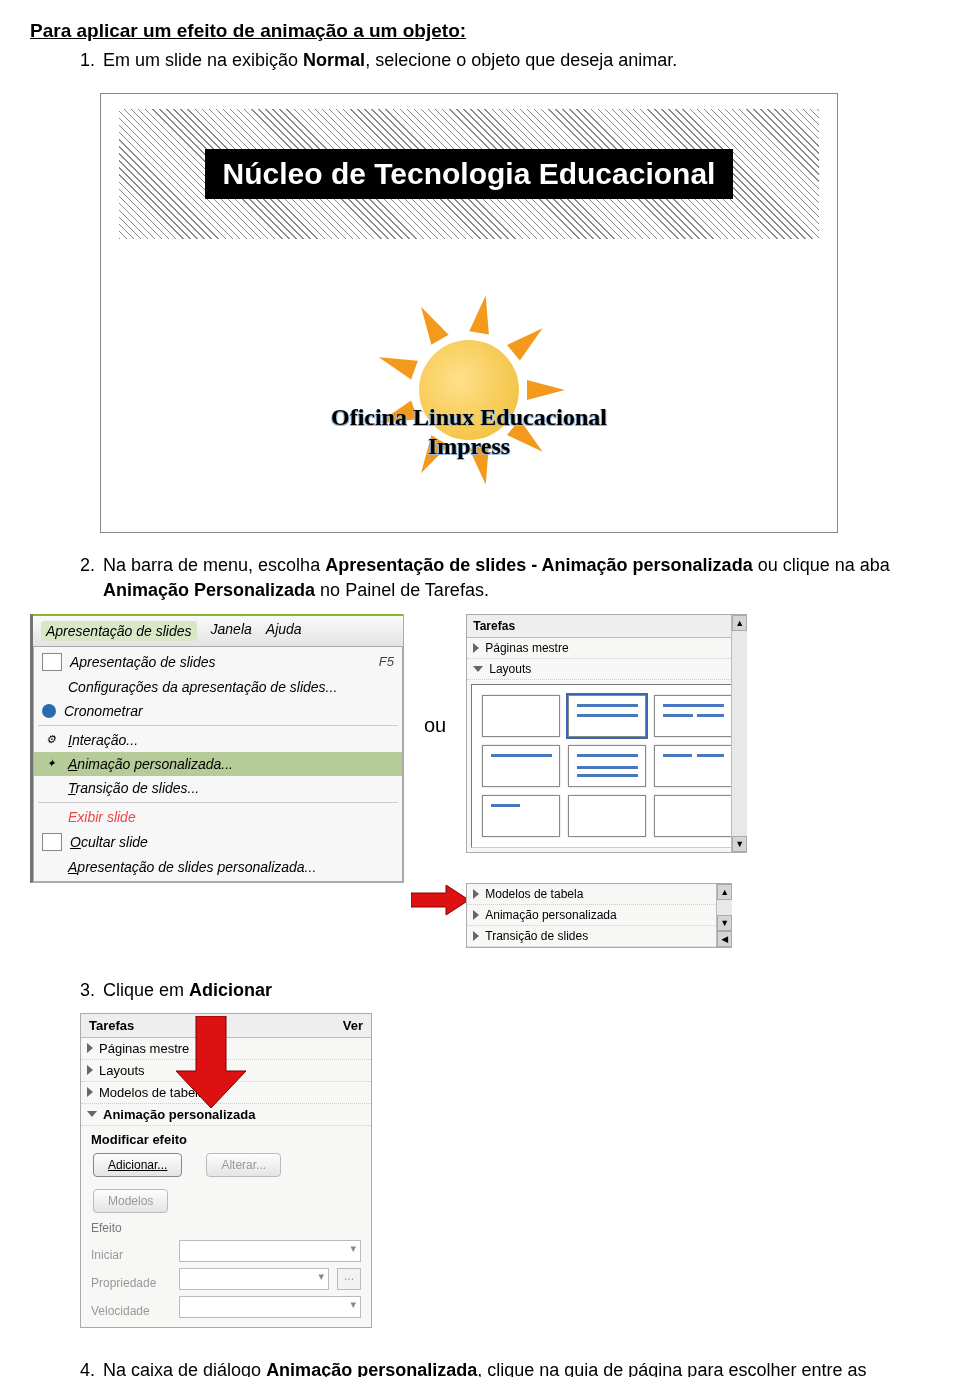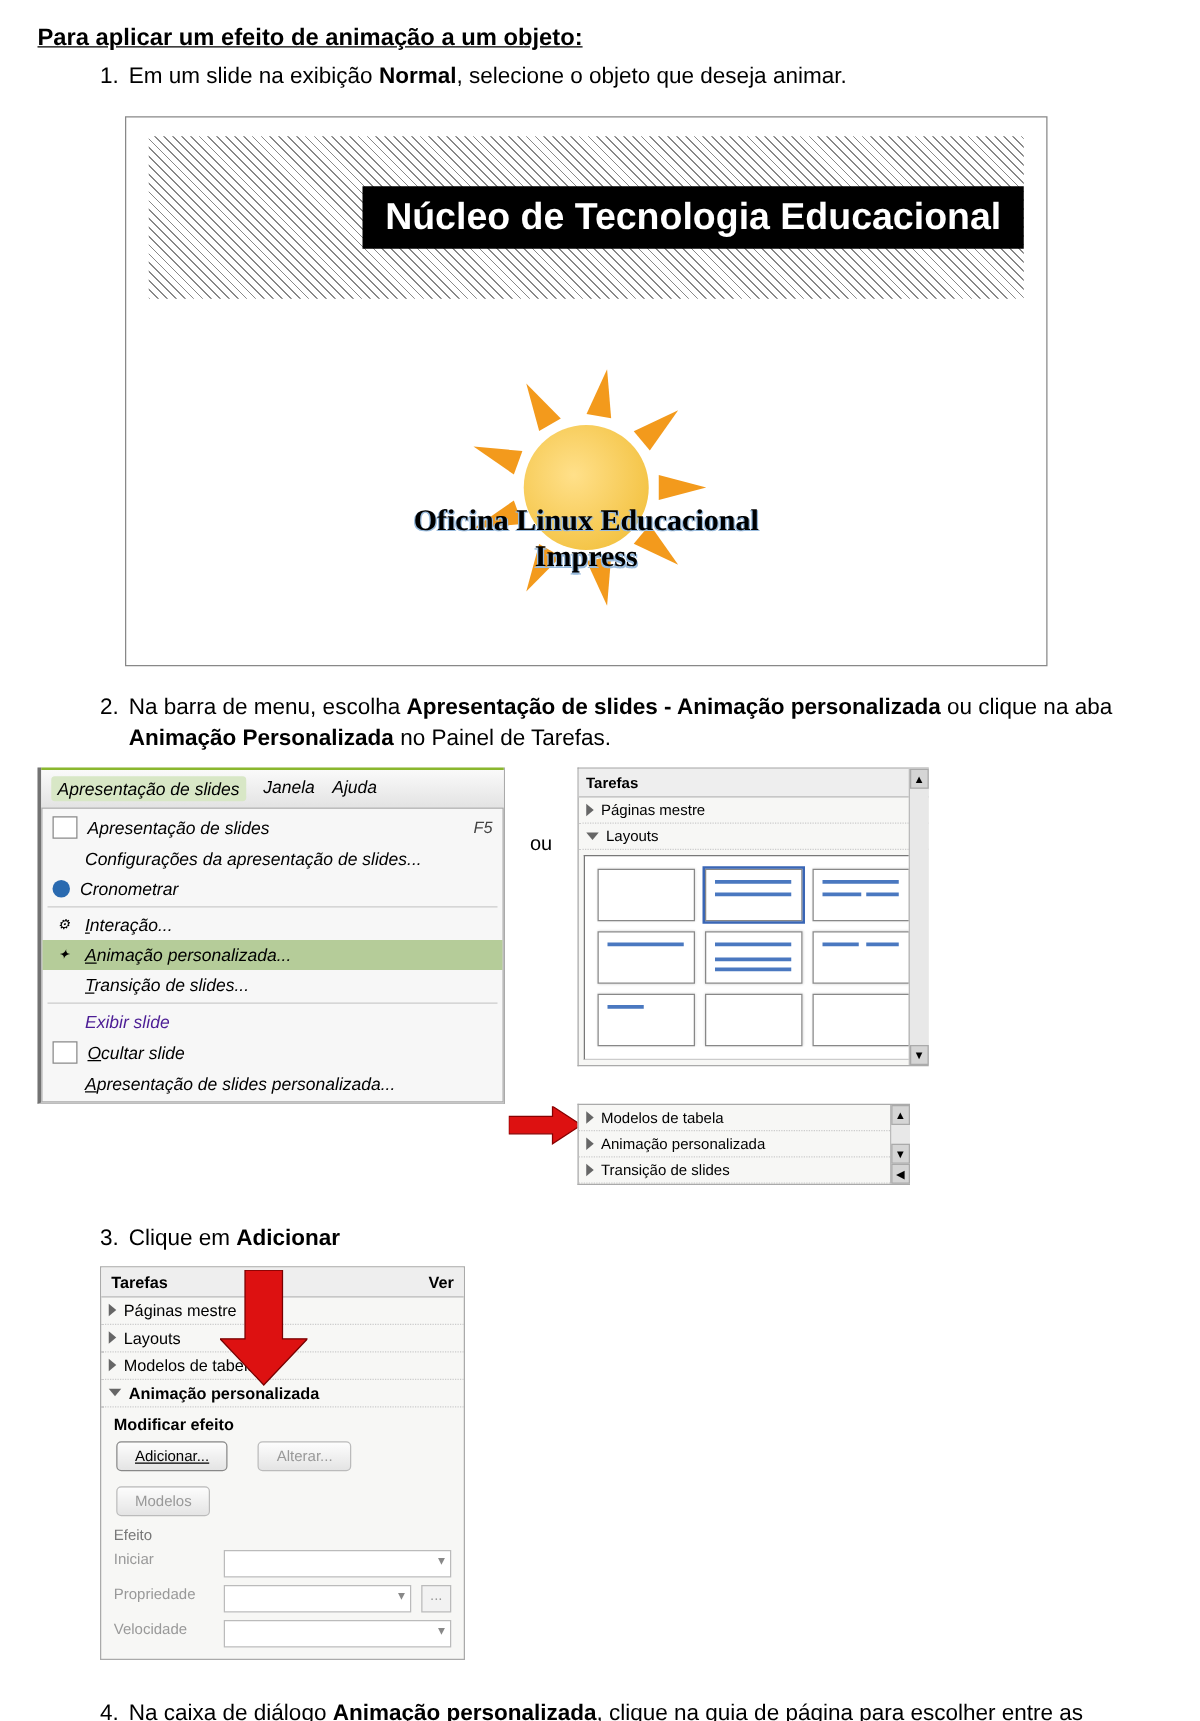--- a/index.html
+++ b/index.html
@@ -37,21 +37,21 @@
     width: 700px;
     margin: 20px 0 20px 70px;
     padding: 15px 18px 10px 18px;
     background: #fff;
   }
   .hatched-band {
     height: 130px;
     background: repeating-linear-gradient(45deg, #888 0px, #888 1px, #fff 1px, #fff 5px);
     display: flex;
     align-items: center;
-    justify-content: flex-end;
+    justify-content: center;
     margin-bottom: 18px;
   }
   .black-title {
     background: #000;
     color: #fff;
     font-weight: bold;
     font-size: 30px;
     padding: 8px 18px;
     font-family: Arial, sans-serif;
   }
@@ -117,22 +117,22 @@
   .sun-text .l1 { margin-top: 85px; }
   .sun-text .l2 { margin-top: 2px; }
 
   .mid-row {
     display: flex;
     align-items: flex-start;
     gap: 20px;
     margin: 10px 0 30px 0;
   }
   .ou-text {
-    font-size: 16px;
-    margin-top: 53px;
+    font-size: 20px;
+    margin-top: 100px;
   }
 
   
   .menu-panel {
     width: 370px;
     background: #f3f3f3;
     border-right: 1px solid #aaa;
     border-bottom: 1px solid #aaa;
     border-left: 3px solid #737373;
     font-size: 14px;
@@ -159,21 +159,21 @@
   .dd-item {
     display: flex;
     align-items: center;
     padding: 4px 8px;
     gap: 8px;
   }
   .dd-item.sel {
     background: #b5cc99;
   }
   .dd-item.dis {
-    color: #4c1d95;
+    color: #ef4444;
   }
   .dd-sep {
     border-top: 1px solid #ccc;
     margin: 2px 4px;
   }
   .dd-icon {
     width: 18px;
     height: 16px;
     display: inline-flex;
     align-items: center;
@@ -325,21 +325,21 @@
     border-radius: 4px;
     padding: 4px 14px;
     font-size: 12px;
   }
   .win-btn.dis {
     color: #999;
     border-color: #bbb;
   }
   .field-row {
     display: flex;
-    align-items: flex-start;
+    align-items: flex-end;
     gap: 8px;
     padding: 3px 0;
   }
   .field-row label {
     width: 80px;
     color: #999;
     font-size: 12px;
   }
   .fake-select {
     flex: 1;

